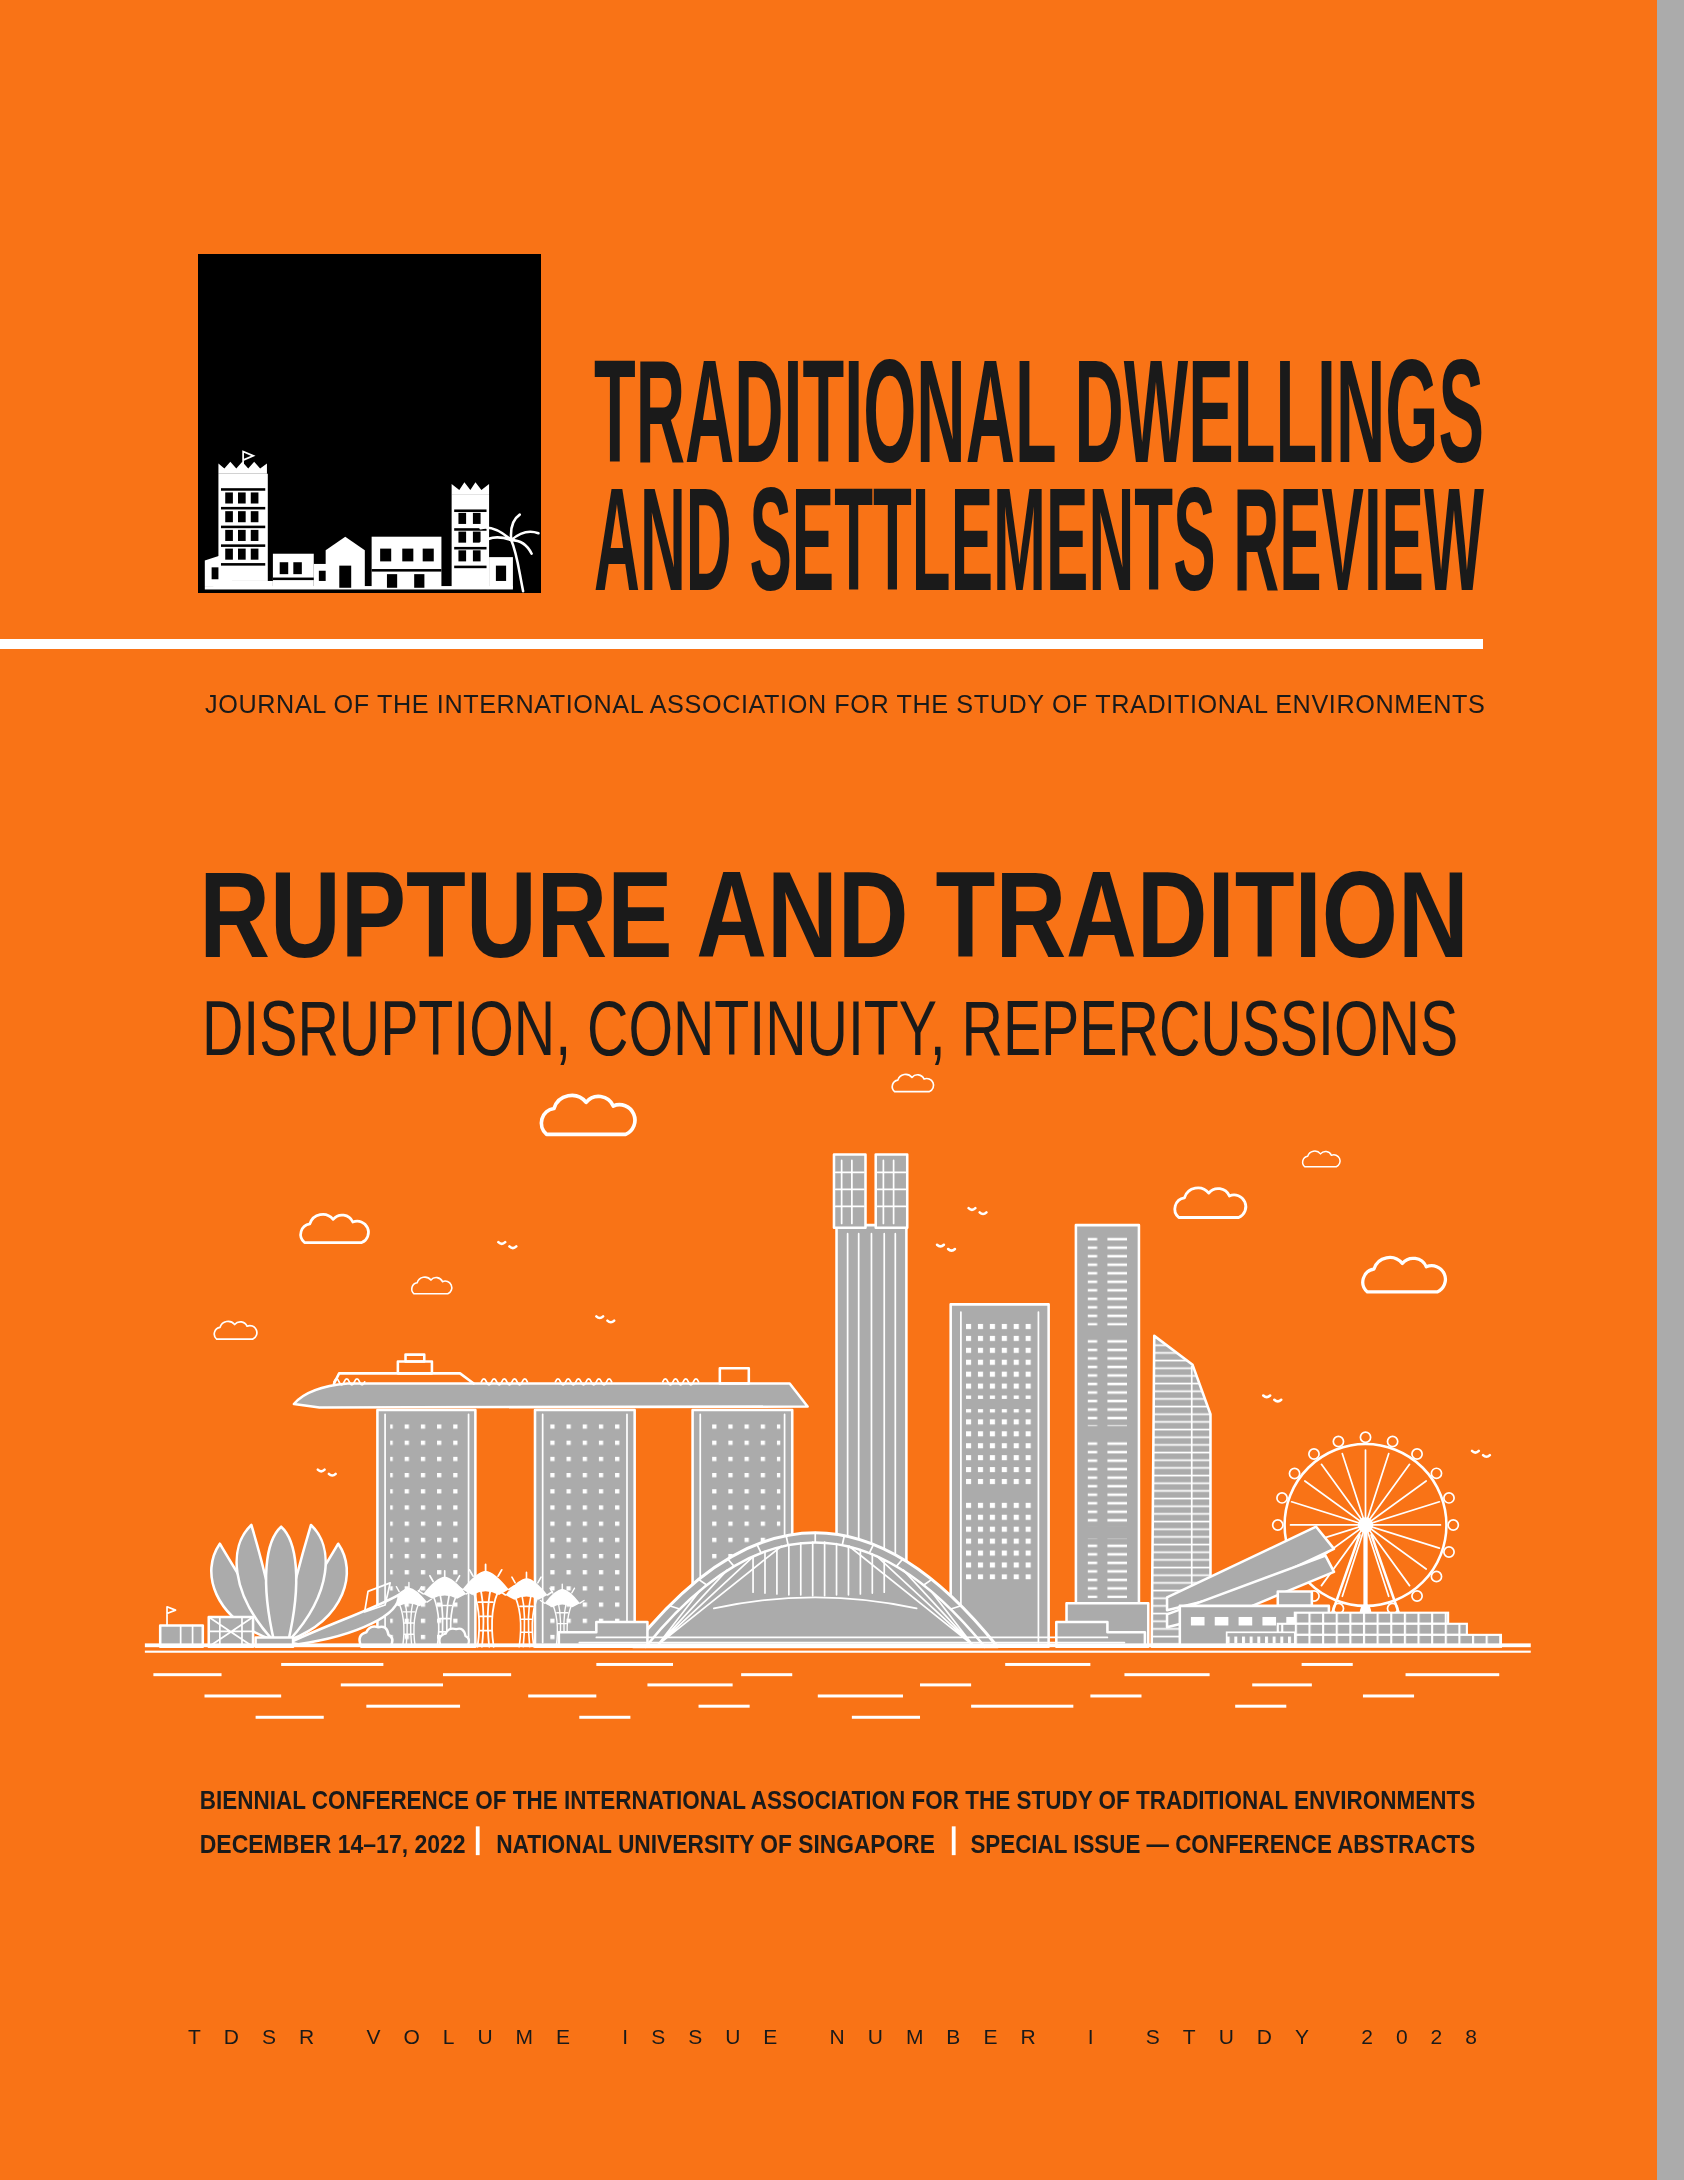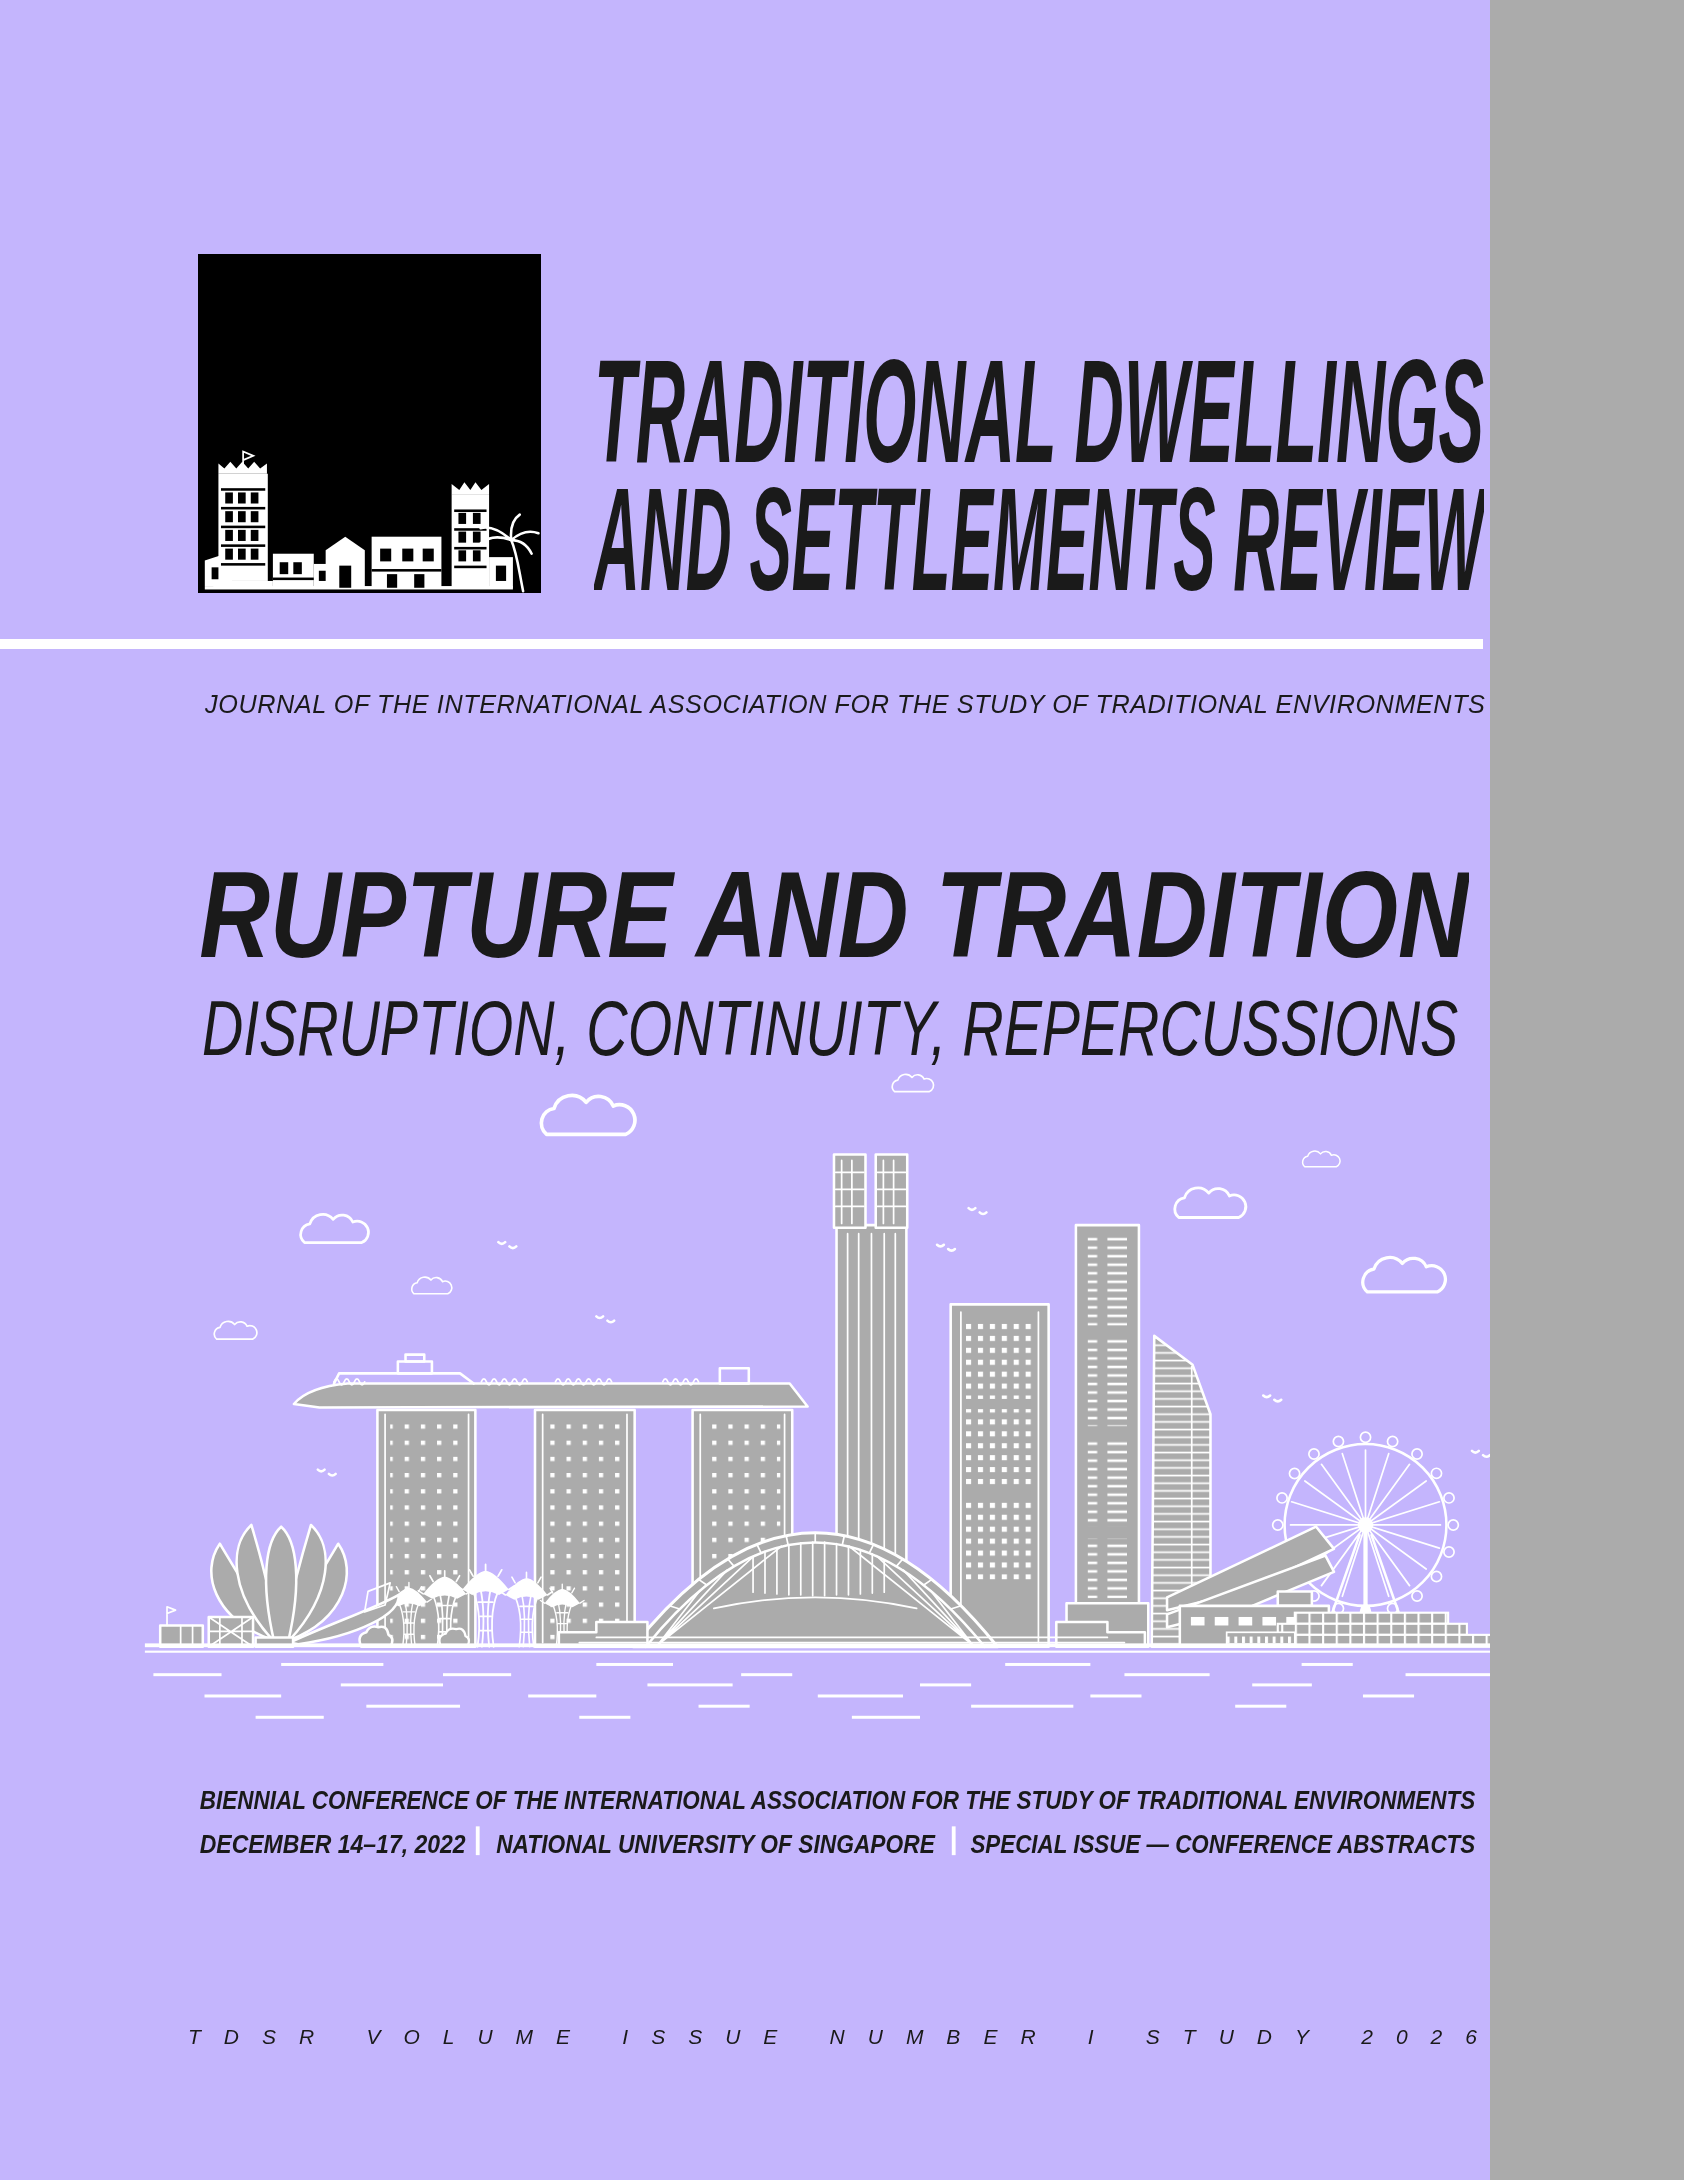--- a/index.html
+++ b/index.html
@@ -1,17 +1,17 @@
 <!DOCTYPE html>
 <html style="font-size:13.6px"><head>
 <meta charset="utf-8">
 <style>
   html,body{margin:0;padding:0;background:#ABABAB;}
-  .page{position:relative;width:1490px;height:2181px;background:#c4b5fd;overflow:hidden;
-        font-family:"Liberation Sans",sans-serif;font-style:italic;}
+  .page{position:relative;width:1657px;height:2181px;background:#f97316;overflow:hidden;
+        font-family:"Liberation Sans",sans-serif;}
   .abs{position:absolute;}
   .logo-square{left:198px;top:254px;width:343px;height:339px;background:#000;}
   .white-bar{left:0;top:639px;width:1483px;height:10.2px;background:#FFFFFF;}
   svg text{font-family:"Liberation Sans",sans-serif;fill:#1A1A1A;}
   .tb{font-weight:700;}
   .tr{font-weight:400;}
   
   .ln{fill:none;stroke:#FFFFFF;stroke-width:3;stroke-linecap:round;stroke-linejoin:round;}
   .ln2{fill:none;stroke:#FFFFFF;stroke-width:2;stroke-linecap:round;stroke-linejoin:round;}
   .cl{fill:none;stroke:#FFFFFF;stroke-width:3;stroke-linecap:round;stroke-linejoin:round;vector-effect:non-scaling-stroke;}
@@ -352,17 +352,17 @@
     <text class="tb" x="910" y="81" font-size="31" textLength="596" lengthAdjust="spacingAndGlyphs">SPECIAL ISSUE — CONFERENCE ABSTRACTS</text>
   </svg>
 
   <div class="abs footer">
     <span>TDSR</span>
     <span>VOLUME</span>
     <span>ISSUE</span>
     <span>NUMBER</span>
     <span>I</span>
     <span>STUDY</span>
-    <span>2026</span>
+    <span>2028</span>
   </div>
 
 </div>
 
 
 </body></html>

